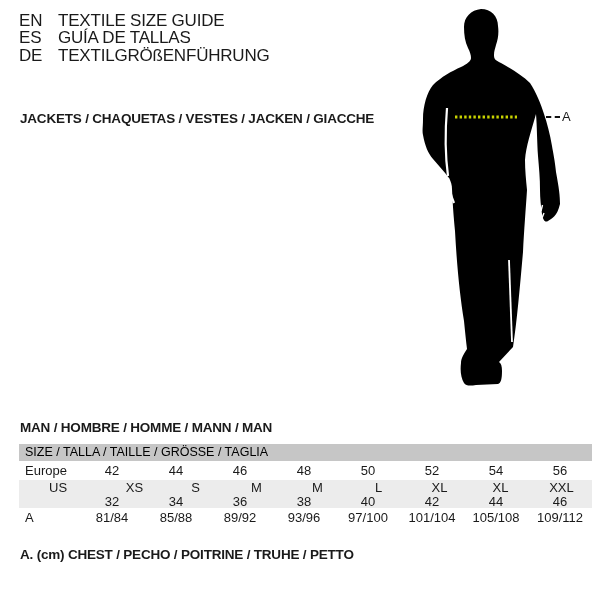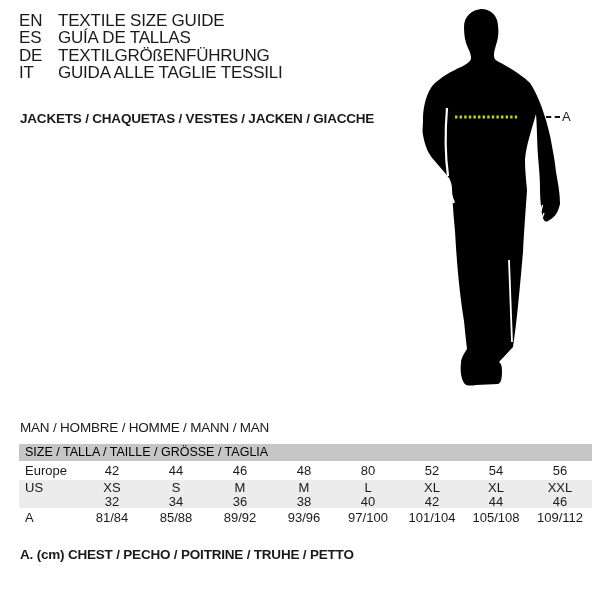--- a/index.html
+++ b/index.html
@@ -17,28 +17,28 @@
   .garment-lines { position:absolute; top:110px; left:20px;
                    font-weight:700; font-size:13.5px; line-height:18px;
                    letter-spacing:-0.2px; }
   
   .figure-svg { position:absolute; left:414px; top:6px; }
   .leader-line { position:absolute; left:546px; top:116px; width:14px; height:0;
                  border-top:2px dashed #111; }
   .marker-a { position:absolute; left:562px; top:109px; font-size:13px; }
   
   .gender-line { position:absolute; top:420px; left:20px;
-                 font-weight:400; font-size:13.5px; letter-spacing:-0.2px; }
+                 font-weight:700; font-size:13.5px; letter-spacing:-0.2px; }
   
   .size-table { position:absolute; top:444px; left:19px; width:573px; font-size:13px; }
   .t-header { height:17px; line-height:17px; background:#c6c6c6;
               padding-left:6px; font-size:12.5px; color:#000000; }
   .t-row { display:grid; grid-template-columns:61px repeat(8,1fr); align-items:center; }
   .r-europe { height:19px; }
-  .r-us   { height:14px; background:#ececec; }
+  .r-us   { height:14px; background:#ececec;padding-left:24px; }
   .r-num  { height:14px; background:#ececec; }
   .r-a    { height:19px; }
   .t-label { padding-left:6px; text-align:left; }
   .t-cell  { text-align:center; }
   
   .footnote { position:absolute; top:547px; left:20px;
               font-weight:700; font-size:13.5px; letter-spacing:-0.2px; }
 </style>
 </head>
 <body>
@@ -48,24 +48,20 @@
     <span class="lang-code">EN</span>
     <span class="lang-label">TEXTILE SIZE GUIDE</span>
   </div>
   <div class="lang-row">
     <span class="lang-code">ES</span>
     <span class="lang-label">GUÍA DE TALLAS</span>
   </div>
   <div class="lang-row">
     <span class="lang-code">DE</span>
     <span class="lang-label">TEXTILGRÖßENFÜHRUNG</span>
-  </div>
-  <div class="lang-row">
-    <span class="lang-code">IT</span>
-    <span class="lang-label">GUIDA ALLE TAGLIE TESSILI</span>
   </div>
 </div>
 
 <div class="garment-lines">
   <div>JACKETS / CHAQUETAS / VESTES / JACKEN / GIACCHE</div>
 </div>
 
 <svg class="figure-svg" width="152" height="388" viewBox="0 0 152 388">
   <path fill="#000000" d="
     M67,3
@@ -98,21 +94,21 @@
 <div class="size-table">
   <div class="t-header">
     <span>SIZE / TALLA / TAILLE / GRÖSSE / TAGLIA</span>
   </div>
   <div class="t-row r-europe">
     <span class="t-label">Europe</span>
     <span class="t-cell">42</span>
     <span class="t-cell">44</span>
     <span class="t-cell">46</span>
     <span class="t-cell">48</span>
-    <span class="t-cell">80</span>
+    <span class="t-cell">50</span>
     <span class="t-cell">52</span>
     <span class="t-cell">54</span>
     <span class="t-cell">56</span>
   </div>
   <div class="t-row r-us">
     <span class="t-label">US</span>
     <span class="t-cell">XS</span>
     <span class="t-cell">S</span>
     <span class="t-cell">M</span>
     <span class="t-cell">M</span>

